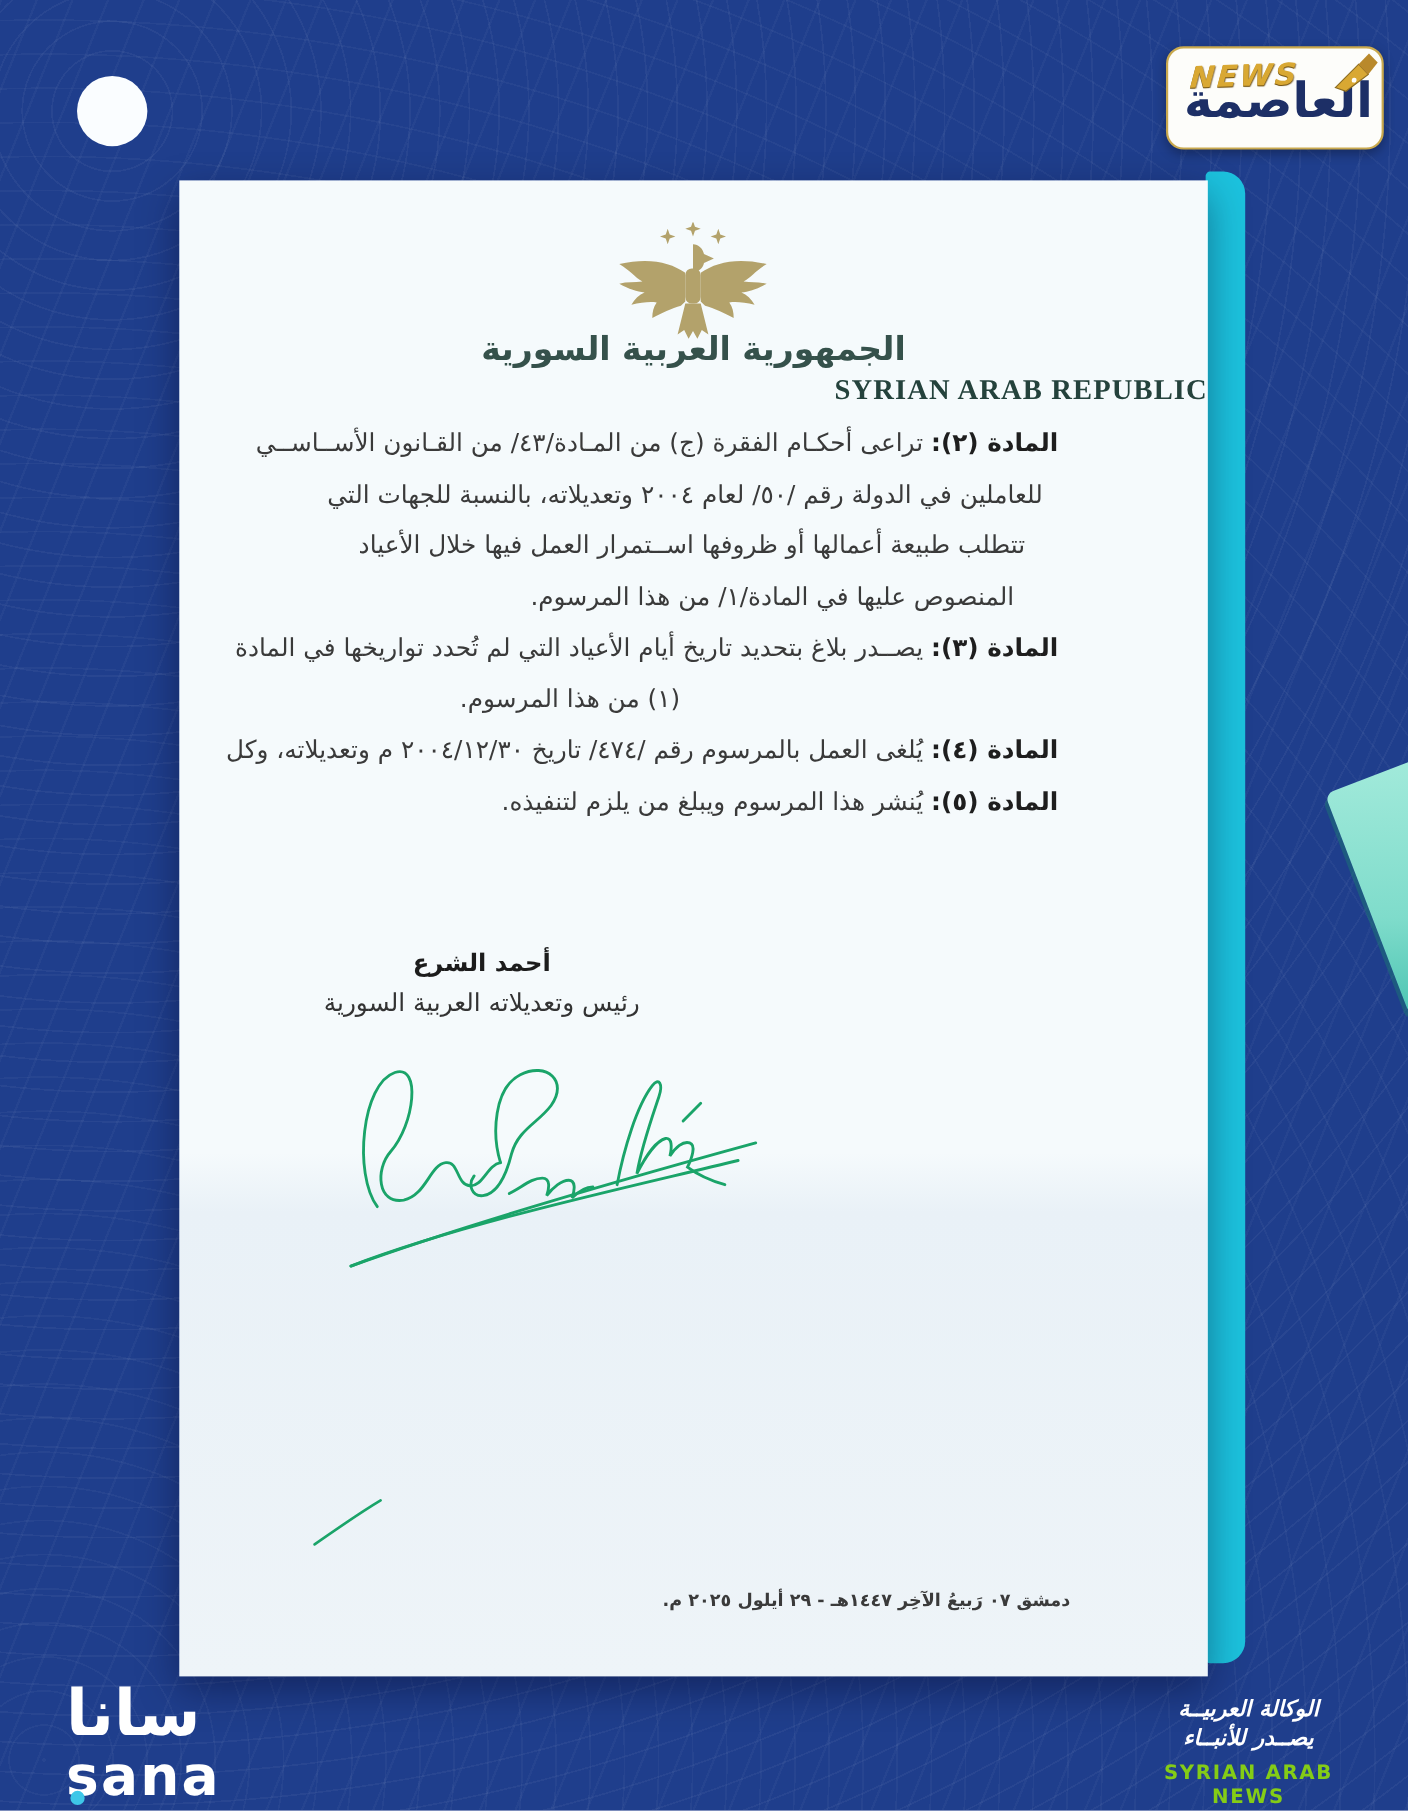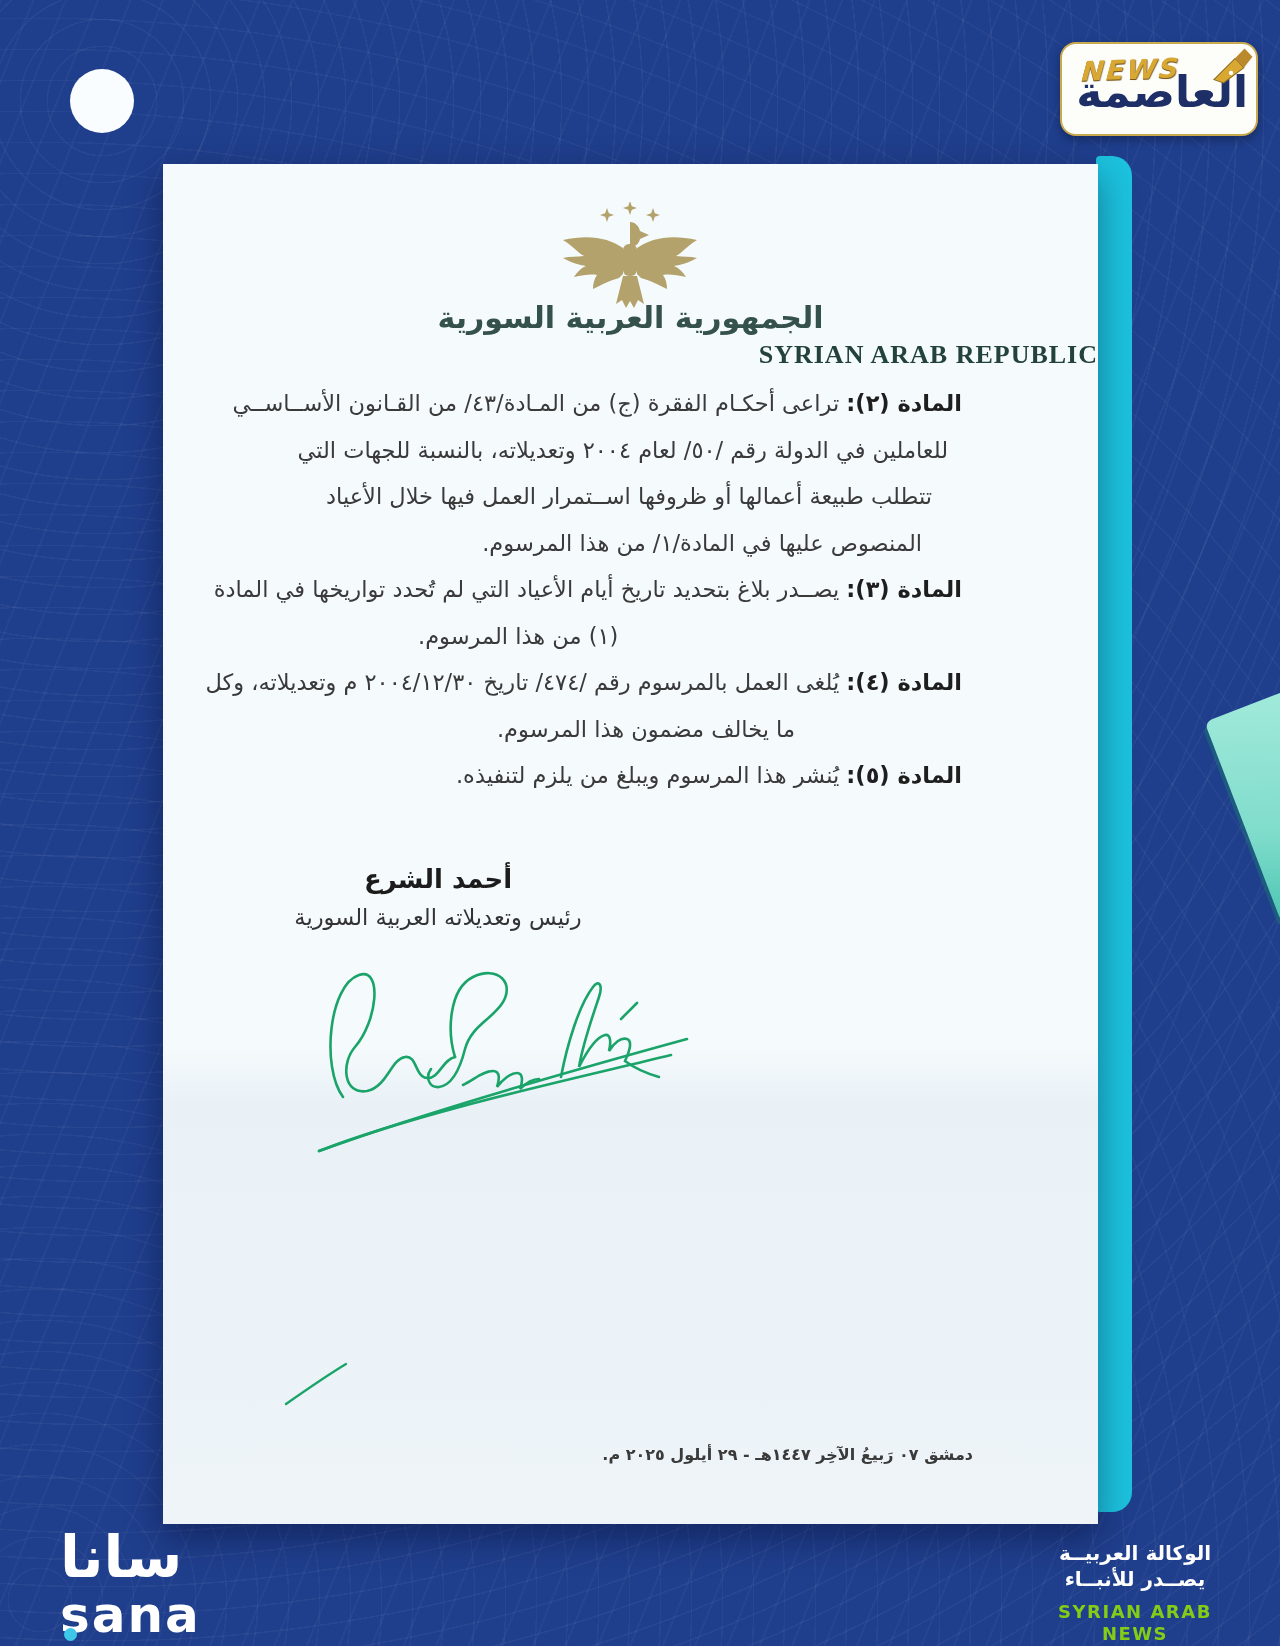--- a/index.html
+++ b/index.html
@@ -72,36 +72,36 @@
   .body-text .ln{white-space:nowrap;text-align:right;}
   .body-text b{font-weight:bold;color:#1e1e1e;}
   .ln2{padding-right:14px;}
   .ln3{padding-right:30px;}
   .ln4{padding-right:40px;}
   .ln6{text-align:left !important;padding-left:88px;}
   .ln8{text-align:center !important;}
   .sig-block{
     position:absolute;left:115px;top:700px;width:320px;text-align:center;direction:rtl;
   }
-  .sig-name{font-size:26px;font-weight:bold;color:#1c1c1c;}
+  .sig-name{font-size:22px;font-weight:bold;color:#1c1c1c;}
   .sig-title{font-size:22.5px;color:#333;margin-top:10px;}
   .signature{position:absolute;left:140px;top:763px;}
   .stray-mark{position:absolute;left:115px;top:1190px;}
   .dateline{
     position:absolute;right:125px;top:1281px;direction:rtl;
     font-size:16px;font-weight:bold;color:#3a3a3a;white-space:nowrap;
   }
   
   .sana{position:absolute;left:60px;top:1528px;color:#ffffff;}
   .sana-ar{font-size:58px;font-weight:bold;line-height:1.0;letter-spacing:2px;}
   .sana-en{font-size:50px;font-weight:bold;line-height:1.0;margin-top:4px;letter-spacing:2px;}
   .sana-dot{position:absolute;left:4px;top:100px;width:13px;height:13px;border-radius:50%;background:#3ec7e8;}
   
   .agency{position:absolute;left:1056px;top:1540px;width:158px;text-align:center;color:#ffffff;}
-  .agency .ar{direction:rtl;font-size:20px;font-weight:bold;line-height:26px;}
+  .agency .ar{direction:rtl;font-size:20px;font-weight:bold;line-height:26px;font-style:italic;}
   .agency .en{font-size:18px;font-weight:bold;line-height:22px;letter-spacing:1.5px;color:#84cc16;}
   .agency .en.first{margin-top:9px;}
 </style>
 </head>
 <body>
 
 <div class="canvas">
   <div class="bg-texture"></div>
   <div class="white-dot"></div>
 
@@ -138,21 +138,20 @@
     <div class="en-title">SYRIAN ARAB REPUBLIC</div>
 
     <div class="body-text" dir="rtl" lang="ar">
       <div class="ln ln1"><b>المادة (٢):</b><span> تراعى أحكـام الفقرة (ج) من المـادة/٤٣/ من القـانون الأســاســي</span></div>
       <div class="ln ln2"><b></b><span>للعاملين في الدولة رقم /٥٠/ لعام ٢٠٠٤ وتعديلاته، بالنسبة للجهات التي</span></div>
       <div class="ln ln3"><b></b><span>تتطلب طبيعة أعمالها أو ظروفها اســتمرار العمل فيها خلال الأعياد</span></div>
       <div class="ln ln4"><b></b><span>المنصوص عليها في المادة/١/ من هذا المرسوم.</span></div>
       <div class="ln ln5"><b>المادة (٣):</b><span> يصــدر بلاغ بتحديد تاريخ أيام الأعياد التي لم تُحدد تواريخها في المادة</span></div>
       <div class="ln ln6"><b></b><span>(١) من هذا المرسوم.</span></div>
       <div class="ln ln7"><b>المادة (٤):</b><span> يُلغى العمل بالمرسوم رقم /٤٧٤/ تاريخ ٢٠٠٤/١٢/٣٠ م وتعديلاته، وكل</span></div>
-      <div class="ln ln8"><b></b><span>ما يخالف مضمون هذا المرسوم.</span></div>
       <div class="ln ln9"><b>المادة (٥):</b><span> يُنشر هذا المرسوم ويبلغ من يلزم لتنفيذه.</span></div>
     </div>
 
     <div class="sig-block">
       <div class="sig-name">أحمد الشرع</div>
       <div class="sig-title">رئيس وتعديلاته العربية السورية</div>
     </div>
 
     <svg class="signature" width="400" height="240" viewBox="0 0 400 240">
       <g fill="none" stroke="#1aa469" stroke-width="2.6" stroke-linecap="round">

